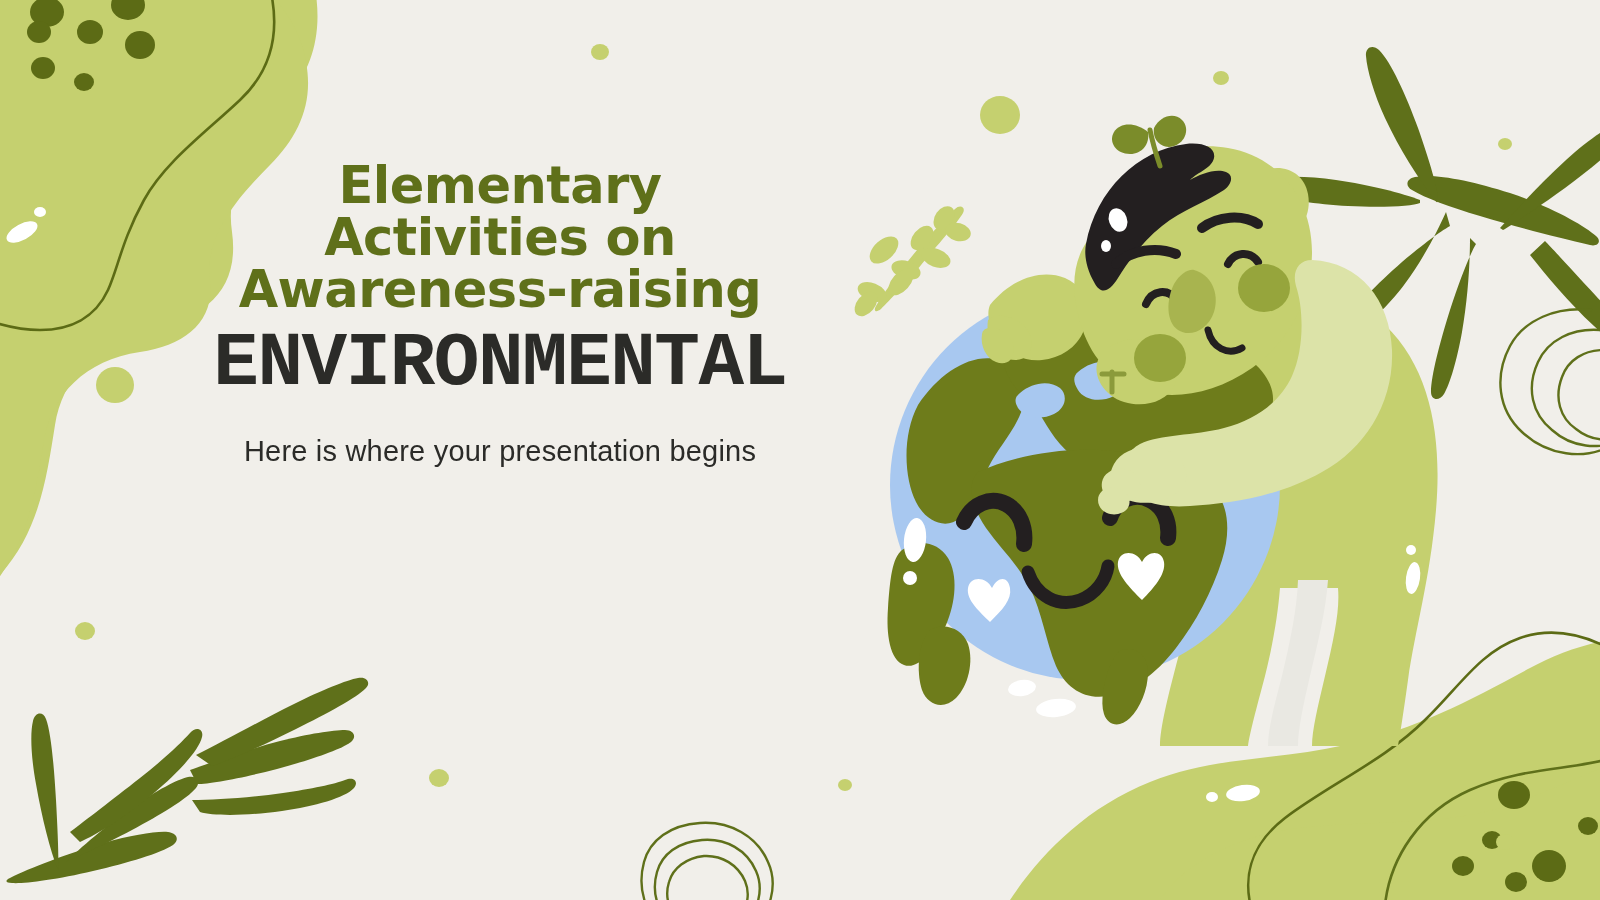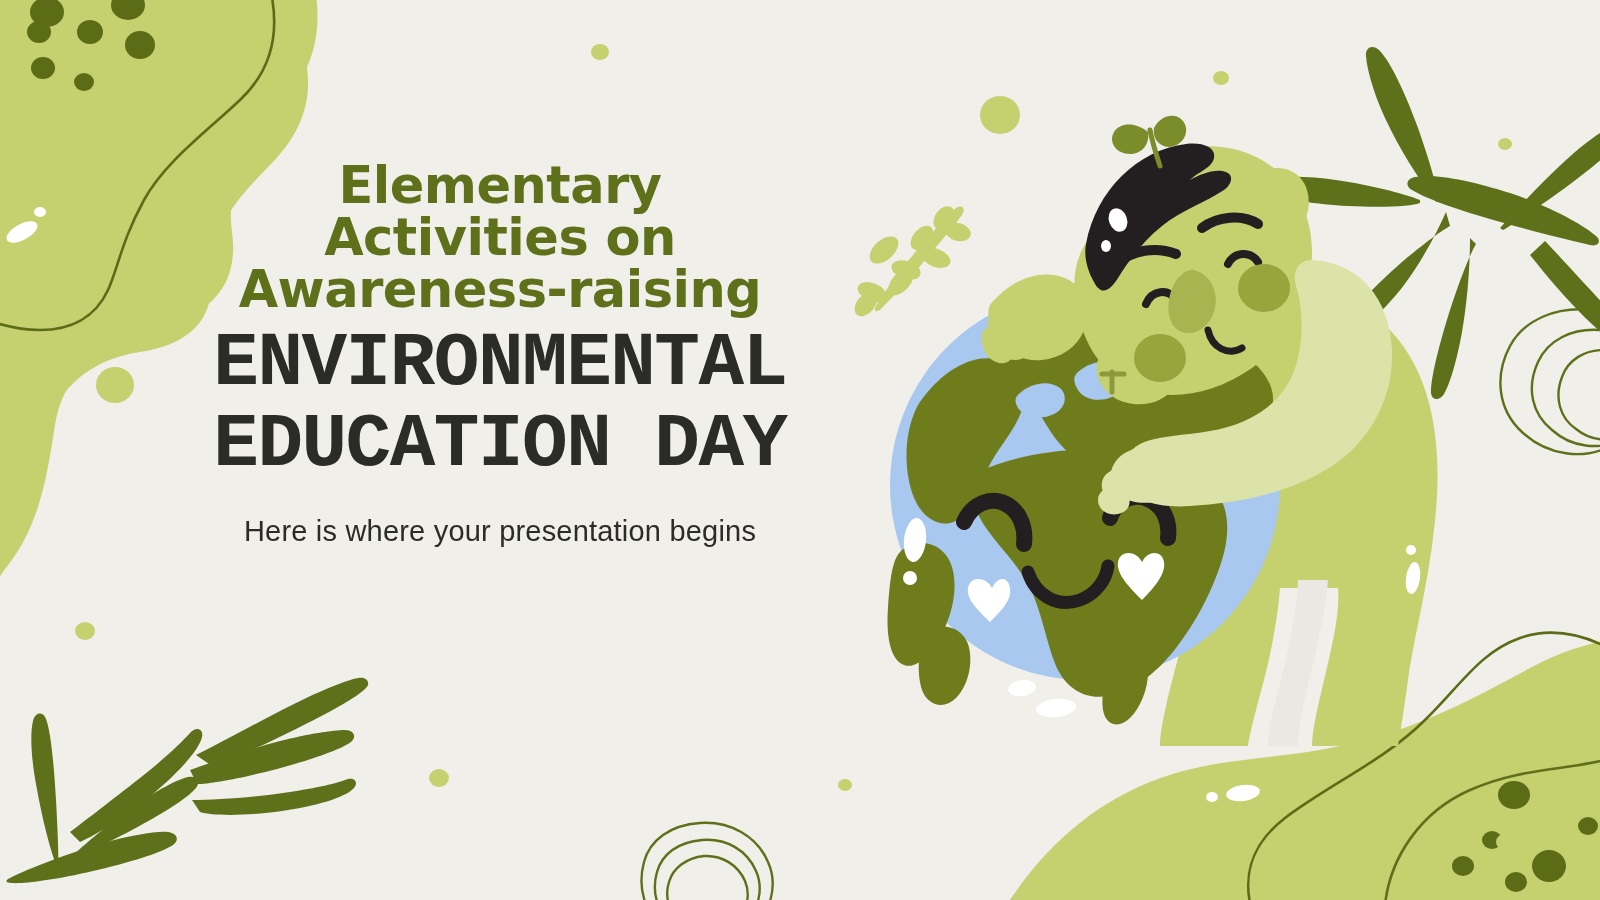--- a/index.html
+++ b/index.html
@@ -367,18 +367,17 @@
   </svg>
 
   <div id="text-block">
     <h1 class="title-top">
       <span class="l">Elementary</span>
       <span class="l">Activities on</span>
       <span class="l">Awareness-raising</span>
     </h1>
     <h2 class="title-main">
       <span class="l">ENVIRONMENTAL</span>
-      <span class="l">EDUCATION DAY</span>
     </h2>
     <p class="subtitle">Here is where your presentation begins</p>
   </div>
 
 </div>
 
 </body></html>

